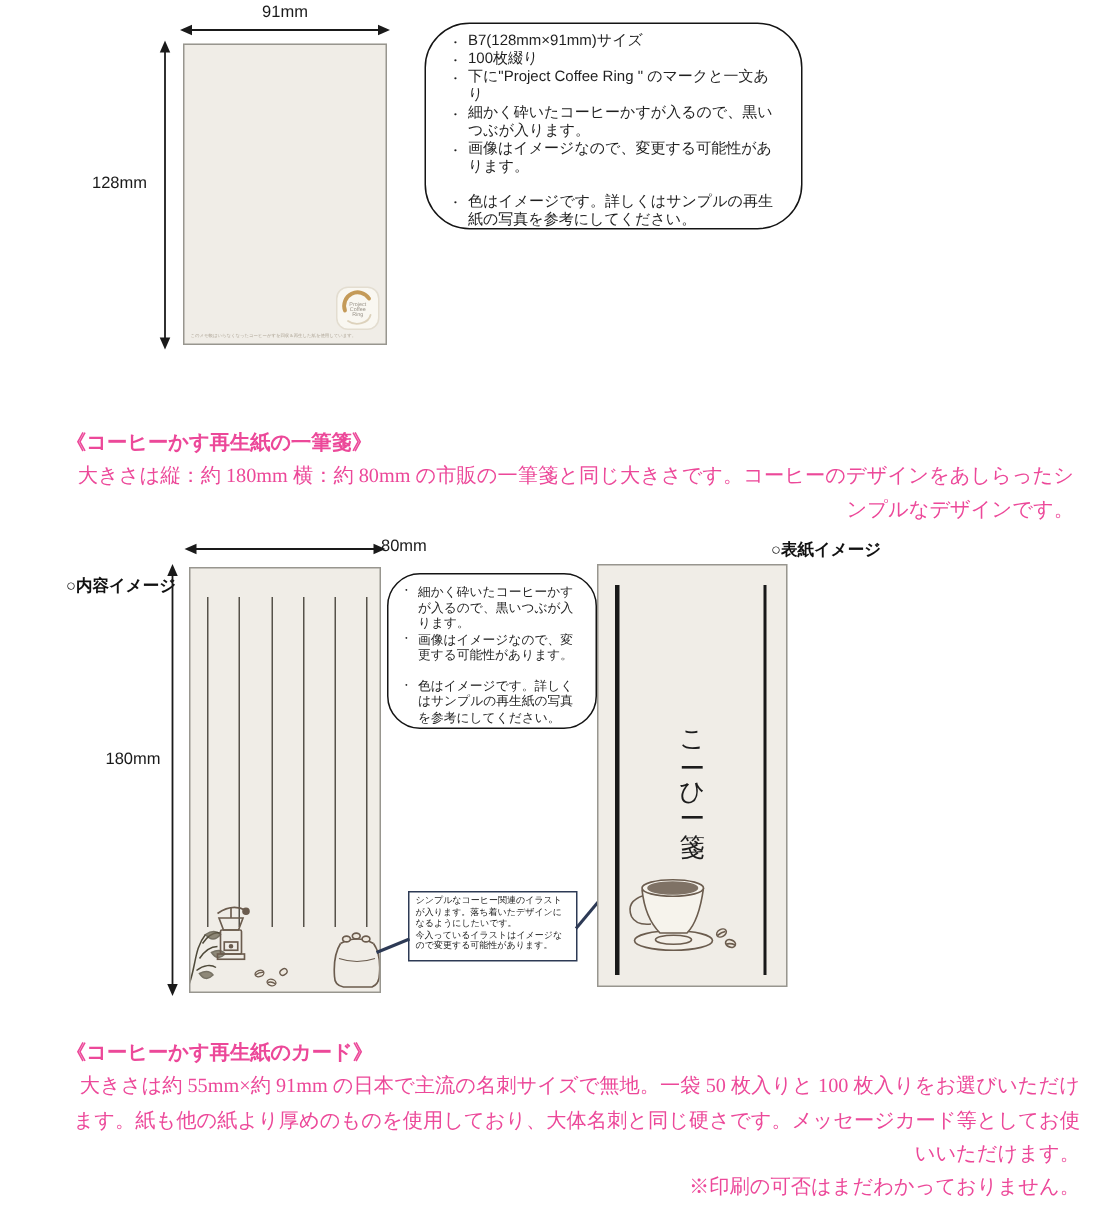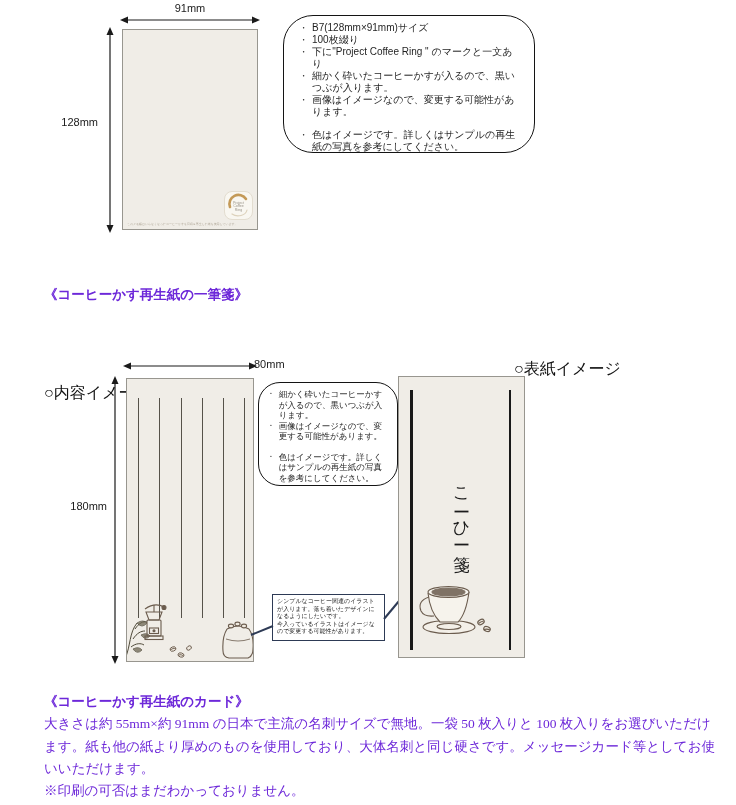--- a/index.html
+++ b/index.html
@@ -25,25 +25,25 @@
   .bubble-top{left:283px;top:15px;width:252px;height:138px;padding:6px 13px 6px 15px;}
   .bubble-mid{left:258px;top:382px;width:140px;height:104px;border-radius:22px;padding:6px 9px 5px 8px;}
   .bubble-title{font-weight:bold;font-size:11.5px;line-height:13px;margin-bottom:6px;}
   .bullets-lg{font-size:10px;line-height:12px;}
   .bullets-sm{font-size:8.5px;line-height:10.5px;}
   .bullet-item{display:flex;}
   .bullet-item.gap{margin-top:11px;}
   .bullets-sm .bullet-item.gap{margin-top:10px;}
   .bdot{flex:0 0 auto;margin-right:4px;font-size:0.9em;}
   
-  .serif{position:absolute;font-family:"Liberation Serif","DejaVu Serif",serif;color:#6d28d9;
-         font-size:13.5px;line-height:22.5px;}
+  .serif{position:absolute;font-family:"Liberation Serif","DejaVu Serif",serif;color:#ec4899;
+         font-size:13.5px;line-height:22.5px;text-align:right;}
   .heading{font-weight:bold;}
   
-  .sec-label{position:absolute;font-weight:normal;font-size:16px;color:#111;}
+  .sec-label{position:absolute;font-weight:bold;font-size:11px;color:#111;}
   
   .rule{position:absolute;top:19px;height:220px;width:1px;background:#56524a;}
   
   .cover-line{position:absolute;top:13px;height:260px;width:2.5px;background:#191919;}
   .cover-title{position:absolute;left:51px;top:99px;writing-mode:vertical-rl;
                font-family:"Liberation Serif","DejaVu Serif",serif;font-size:17px;
                letter-spacing:7px;color:#1c1c1c;}
   
   .note-box{position:absolute;left:272px;top:594px;width:113px;height:47px;background:#fff;
             border:1.6px solid #2d3a55;box-sizing:border-box;padding:3px 4px;
@@ -108,20 +108,21 @@
           <span>画像はイメージなので、変更する可能性があります。</span>
         </div>
         <div class="bullet-item gap">
           <span class="bdot">・</span>
           <span>色はイメージです。詳しくはサンプルの再生紙の写真を参考にしてください。</span>
         </div>
       </div>
   </div>
 
   <div class="serif heading" style="left:44px;top:284px;">《コーヒーかす再生紙の一筆箋》</div>
+  <div class="serif" style="left:44px;top:306px;width:672px;">大きさは縦：約 180mm 横：約 80mm の市販の一筆箋と同じ大きさです。コーヒーのデザインをあしらったシンプルなデザインです。</div>
 
   <div class="dim-label" style="left:254px;top:358px;">80mm</div>
 
   <svg class="arrow" width="134" height="10" style="left:123px;top:361px;">
     <line x1="7" y1="5" x2="127" y2="5" stroke="#1a1a1a" stroke-width="1.2"></line>
     <polygon points="0,5 8,1.5 8,8.5" fill="#1a1a1a"></polygon>
     <polygon points="134,5 126,1.5 126,8.5" fill="#1a1a1a"></polygon>
   </svg>
 
   <div class="sec-label" style="left:44px;top:383px;">○内容イメージ</div>

